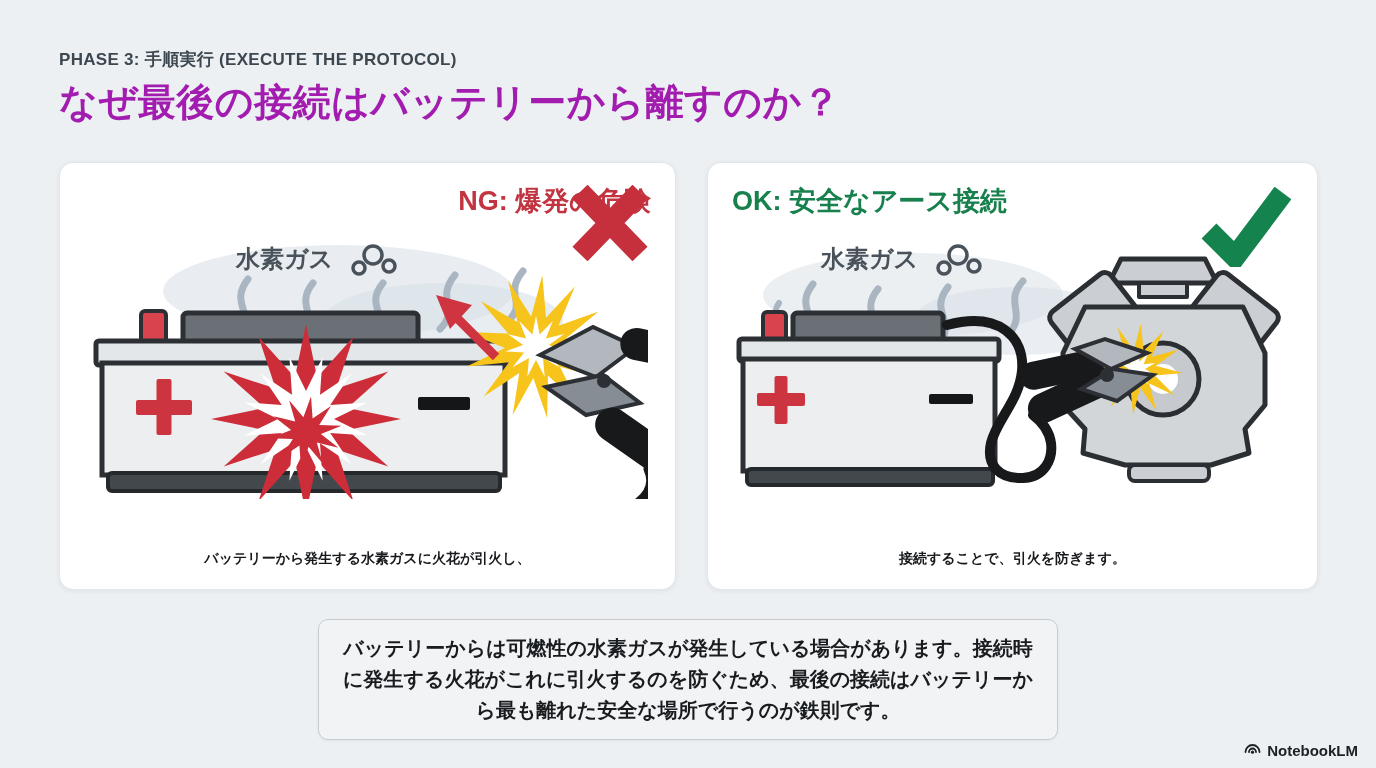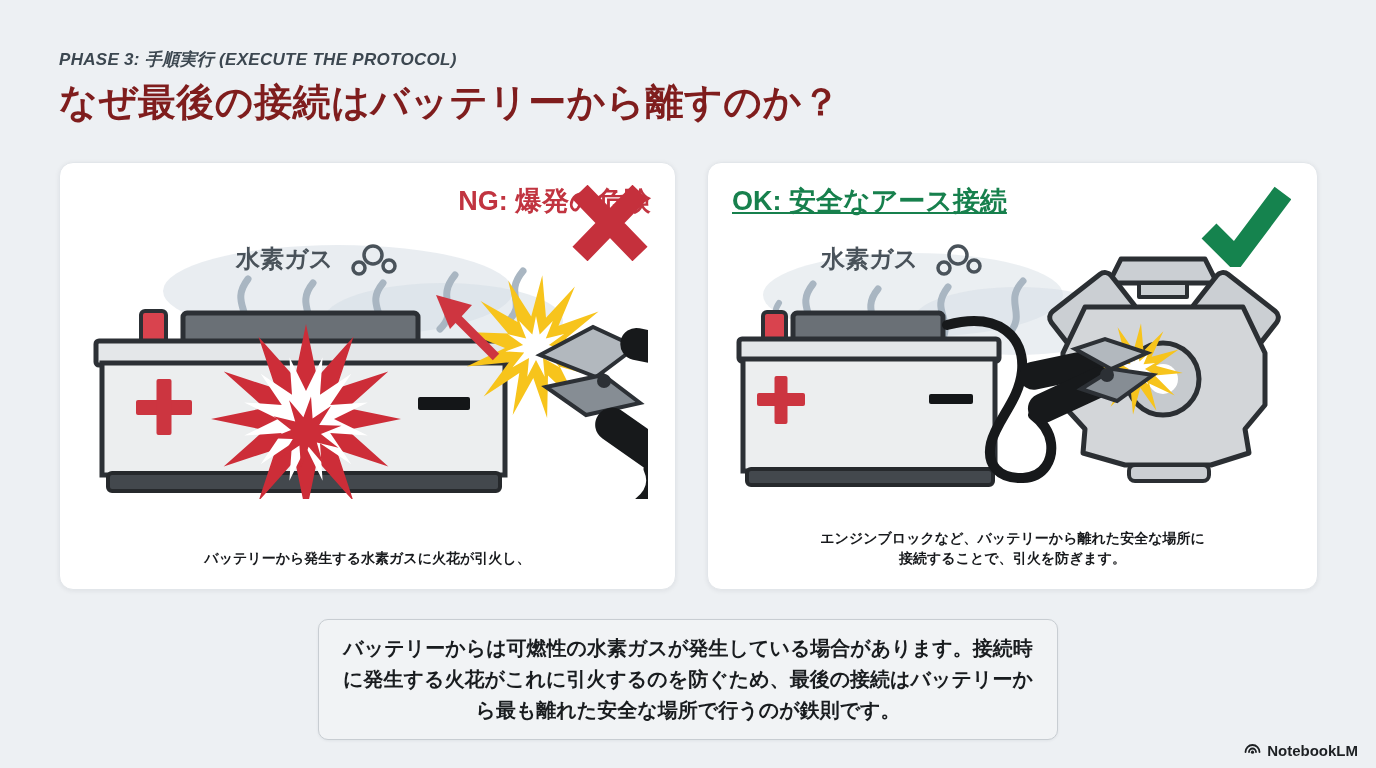--- a/index.html
+++ b/index.html
@@ -3,35 +3,35 @@
 <meta charset="utf-8">
 <style>
   html,body{margin:0;padding:0;}
   body{
     width:1376px;height:768px;position:relative;overflow:hidden;
     background:#edf0f3;
     font-family:"Liberation Sans","DejaVu Sans",sans-serif;
     color:#14171a;
   }
   .header{position:absolute;left:59px;top:48px;}
-  .eyebrow{font-size:17px;font-weight:700;color:#3c4750;letter-spacing:.3px;font-style:italic;}
-  .page-title{font-size:38px;font-weight:800;color:#7f1d1d;margin-top:6px;letter-spacing:.5px;}
+  .eyebrow{font-size:17px;font-weight:700;color:#3c4750;letter-spacing:.3px;}
+  .page-title{font-size:38px;font-weight:800;color:#a21caf;margin-top:6px;letter-spacing:.5px;}
 
   .cards{position:absolute;left:59px;top:162px;width:1259px;display:flex;gap:31px;}
   .card{
     background:#ffffff;border:1px solid #e2e6ea;border-radius:14px;
     box-shadow:0 1px 5px rgba(25,35,45,.07);
     height:428px;box-sizing:border-box;padding:22px 24px 20px 24px;
     position:relative;display:flex;flex-direction:column;
   }
   .card.ng{width:617px;}
   .card.ok{width:611px;}
   .card-heading{font-size:27px;font-weight:800;line-height:1.2;}
   .card.ng .card-heading{color:#c13440;text-align:right;}
-  .card.ok .card-heading{color:#17804d;text-decoration:underline;}
+  .card.ok .card-heading{color:#17804d;}
   .mark{position:absolute;top:22px;right:26px;}
   .illus{display:block;margin:12px auto 0 auto;}
   .caption{
     margin-top:auto;text-align:center;font-size:14px;font-weight:700;
     color:#17191c;line-height:1.48;
   }
 
   .summary-box{
     position:absolute;top:619px;left:50%;transform:translateX(-50%);
     width:740px;box-sizing:border-box;
@@ -194,21 +194,20 @@
         <path d="M214,96 C266,82 292,108 289,142 C286,172 264,190 258,214 C253,236 266,250 290,249 C312,248 320,230 318,214 C316,200 308,192 300,186" stroke="#17191b" stroke-width="10" fill="none" stroke-linecap="round"></path>
         <rect x="284" y="136" width="86" height="28" rx="14" fill="#17191b" transform="rotate(-12 284 136)"></rect>
         <rect x="290" y="172" width="92" height="30" rx="15" fill="#17191b" transform="rotate(-25 290 172)"></rect>
         <polygon points="414,124 372,110 342,120 378,140" fill="#b2b8be" stroke="#2c3035" stroke-width="4"></polygon>
         <polygon points="420,146 380,140 348,160 384,172" fill="#868d94" stroke="#2c3035" stroke-width="4"></polygon>
         <circle cx="374" cy="146" r="7" fill="#2c3035"></circle>
       </g>
     </svg>
 
     <div class="caption">
-      <div>エンジンブロックなど、バッテリーから離れた安全な場所に</div>
       <div>接続することで、引火を防ぎます。</div>
     </div>
   </div>
 </div>
 
 <div class="summary-box">
   <div class="summary-text">バッテリーからは可燃性の水素ガスが発生している場合があります。接続時に発生する火花がこれに引火するのを防ぐため、最後の接続はバッテリーから最も離れた安全な場所で行うのが鉄則です。</div>
 </div>
 
 <div class="footer-brand">

